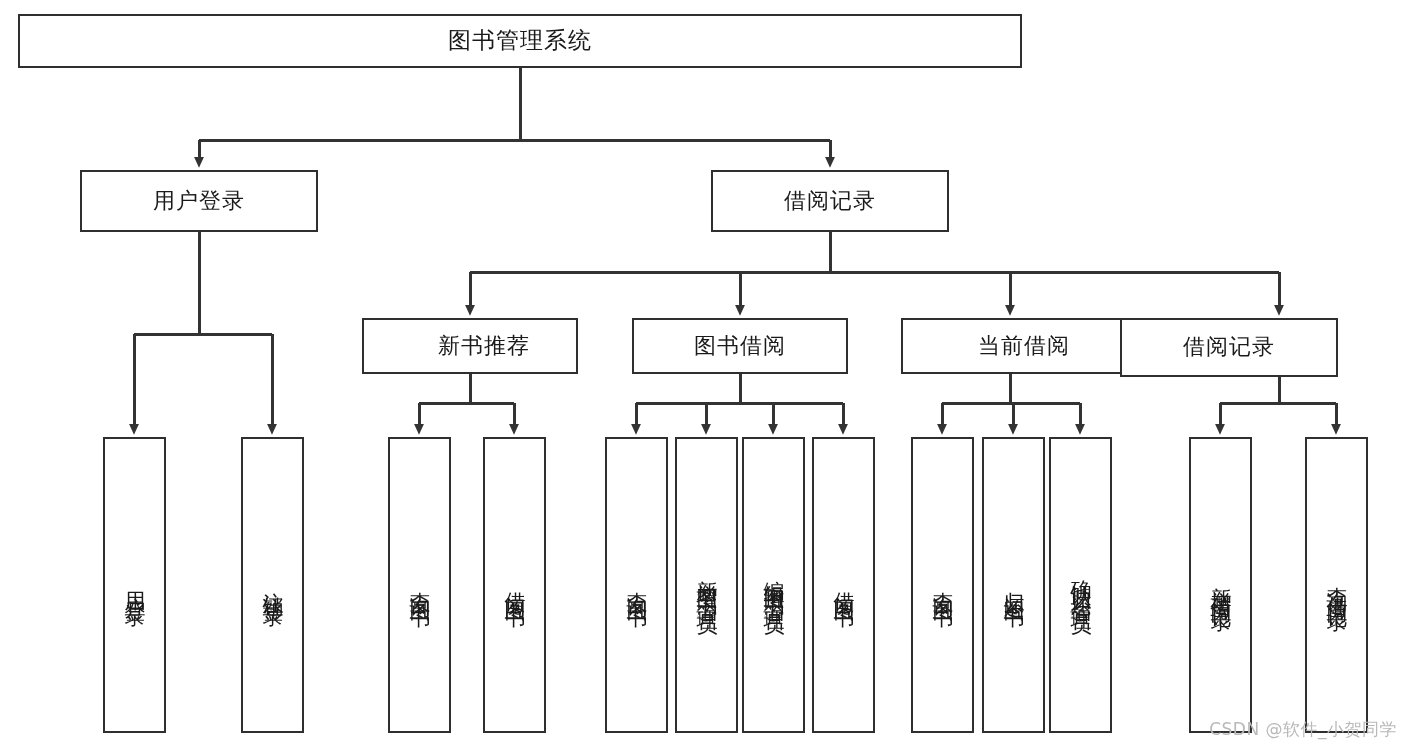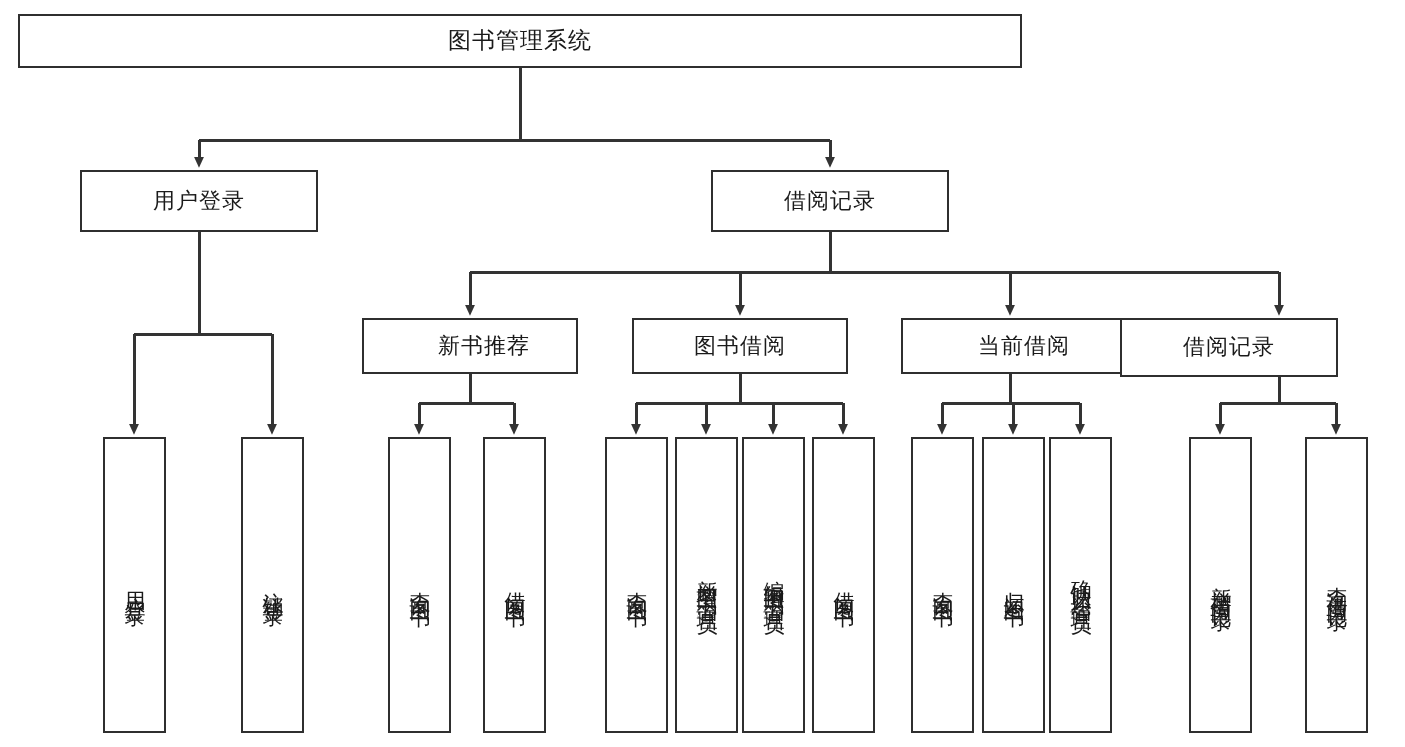--- a/index.html
+++ b/index.html
@@ -183,13 +183,14 @@
         <span class="nlabel">确认归还（管理员）</span>
       </div>
       <div class="node vert" style="left: 1189px; top: 437px; width: 63px; height: 296px;">
         <span class="nlabel">新增借阅记录</span>
       </div>
       <div class="node vert" style="left: 1305px; top: 437px; width: 63px; height: 296px;">
         <span class="nlabel">查询借阅记录</span>
       </div>
     </div>
 
+  <div class="watermark">CSDN @软件_小贺同学</div>
 </div>
 
 </body></html>

